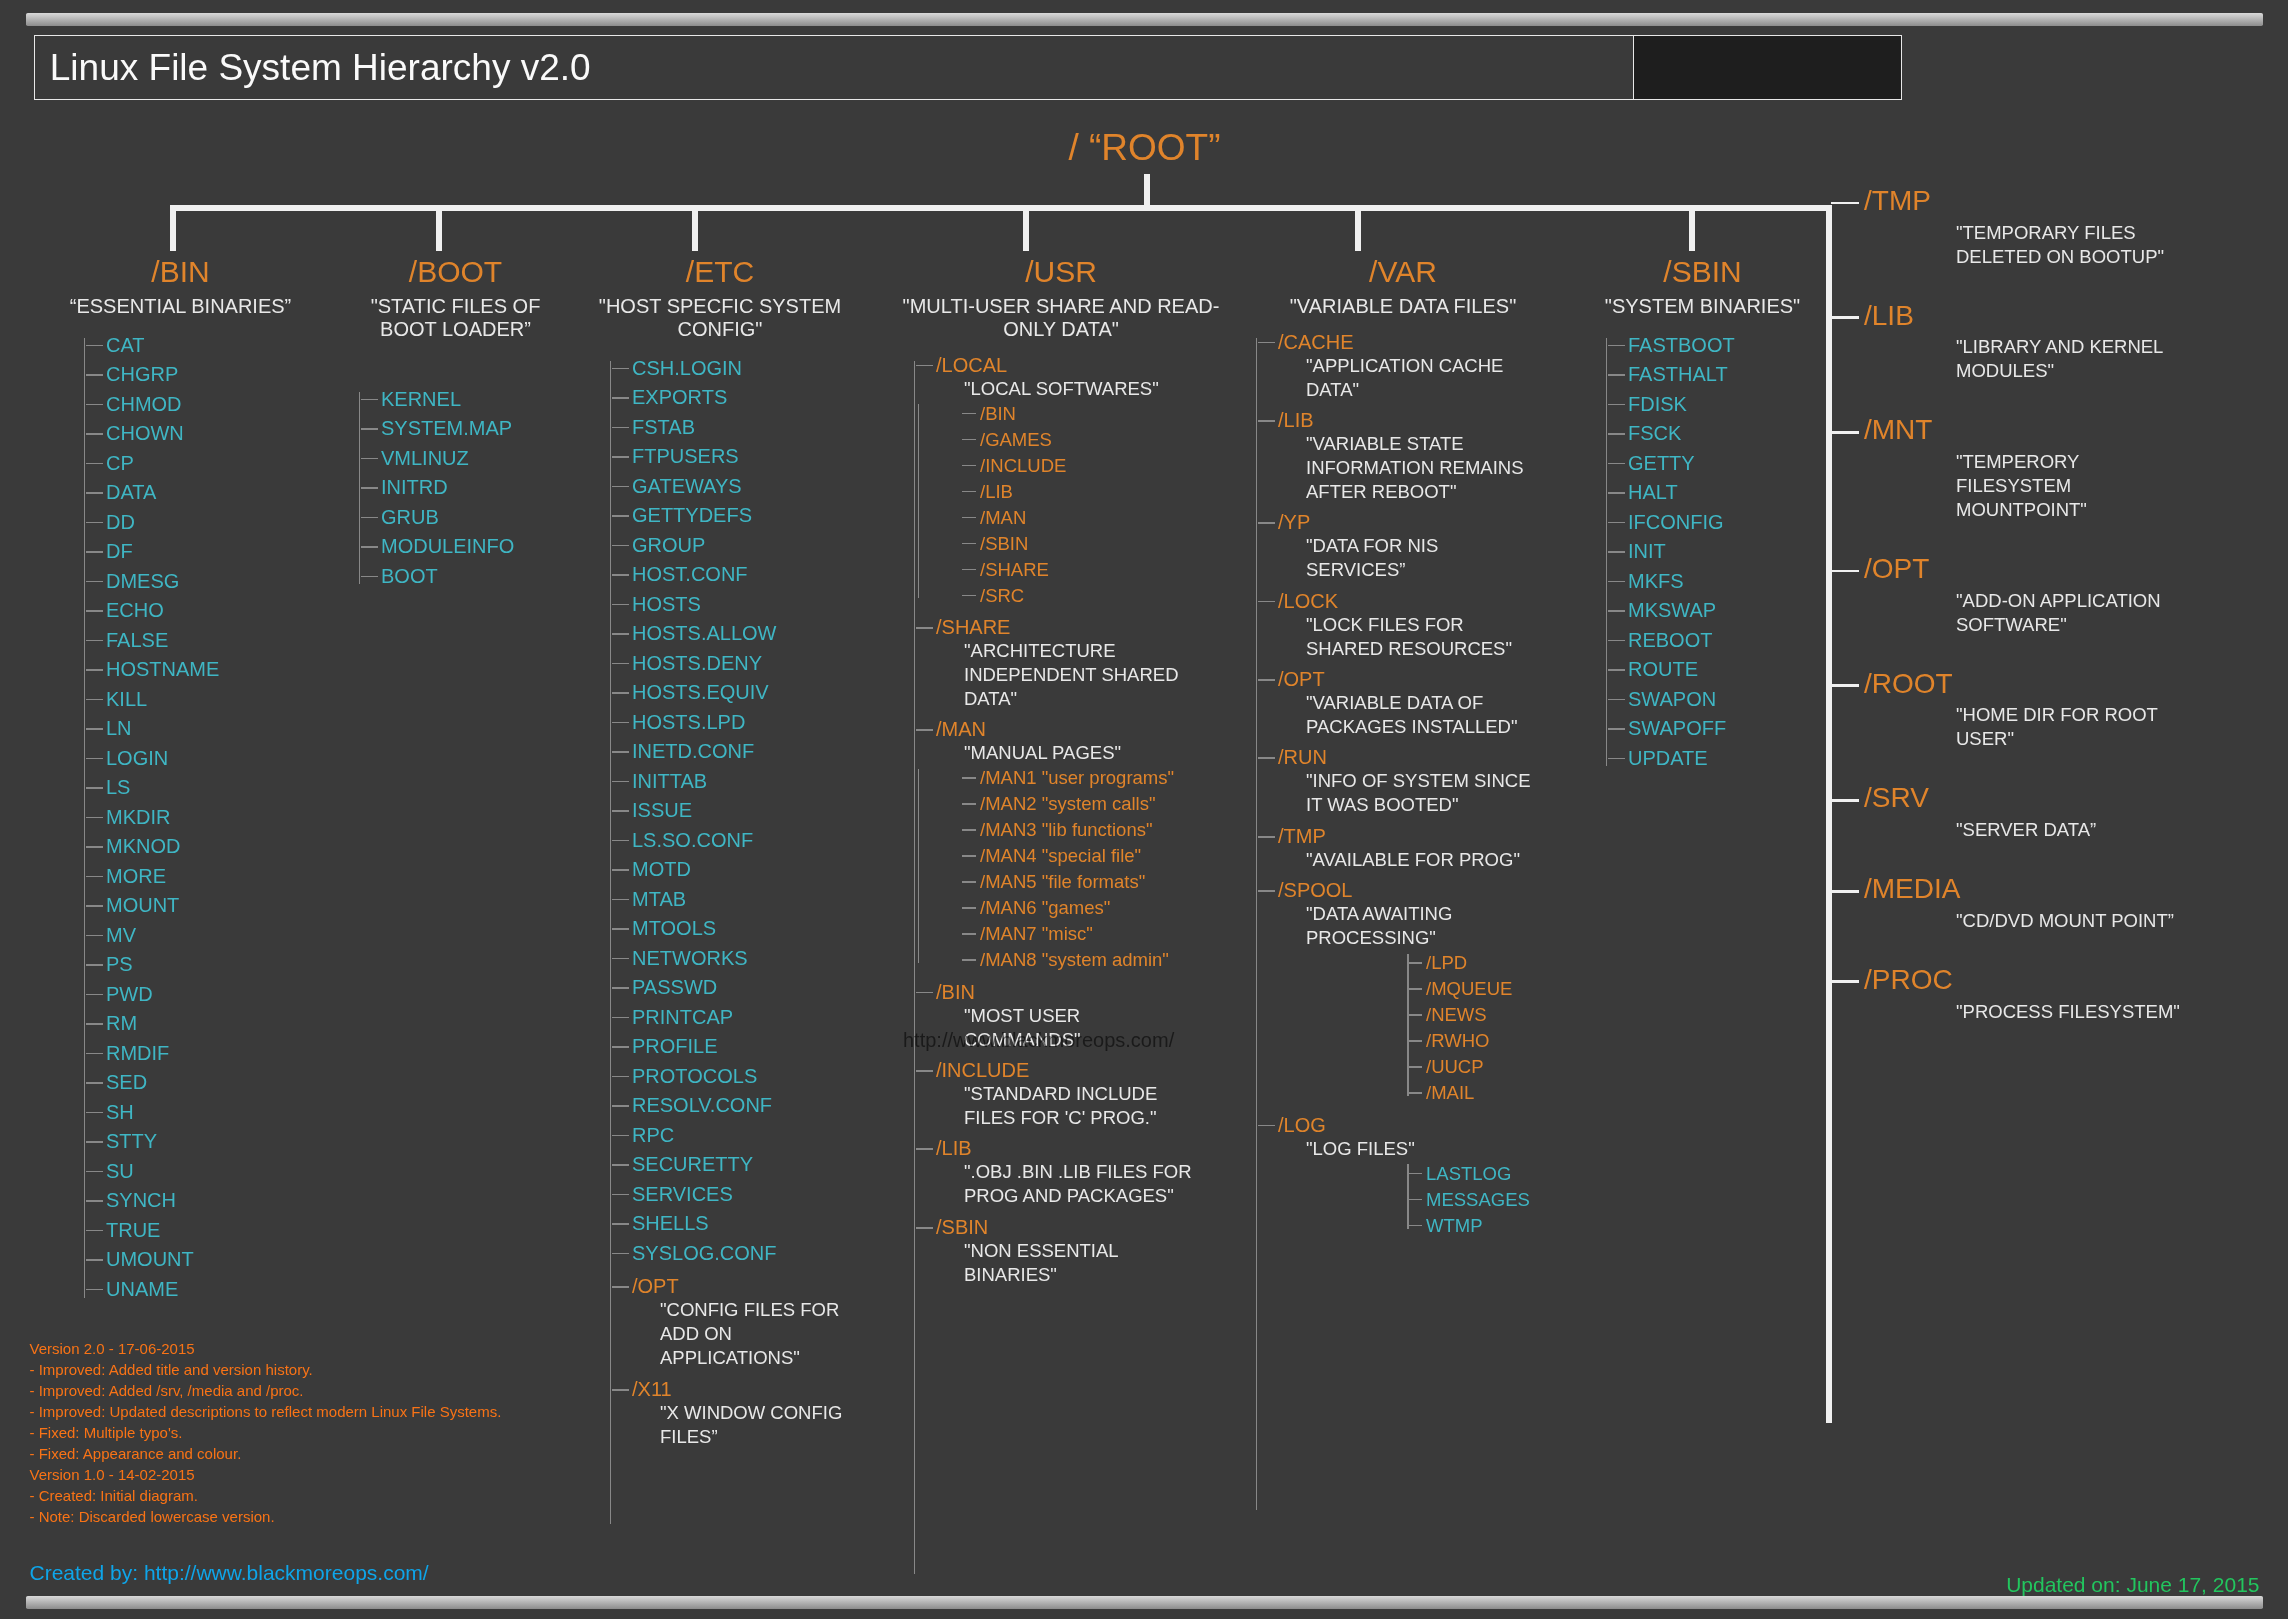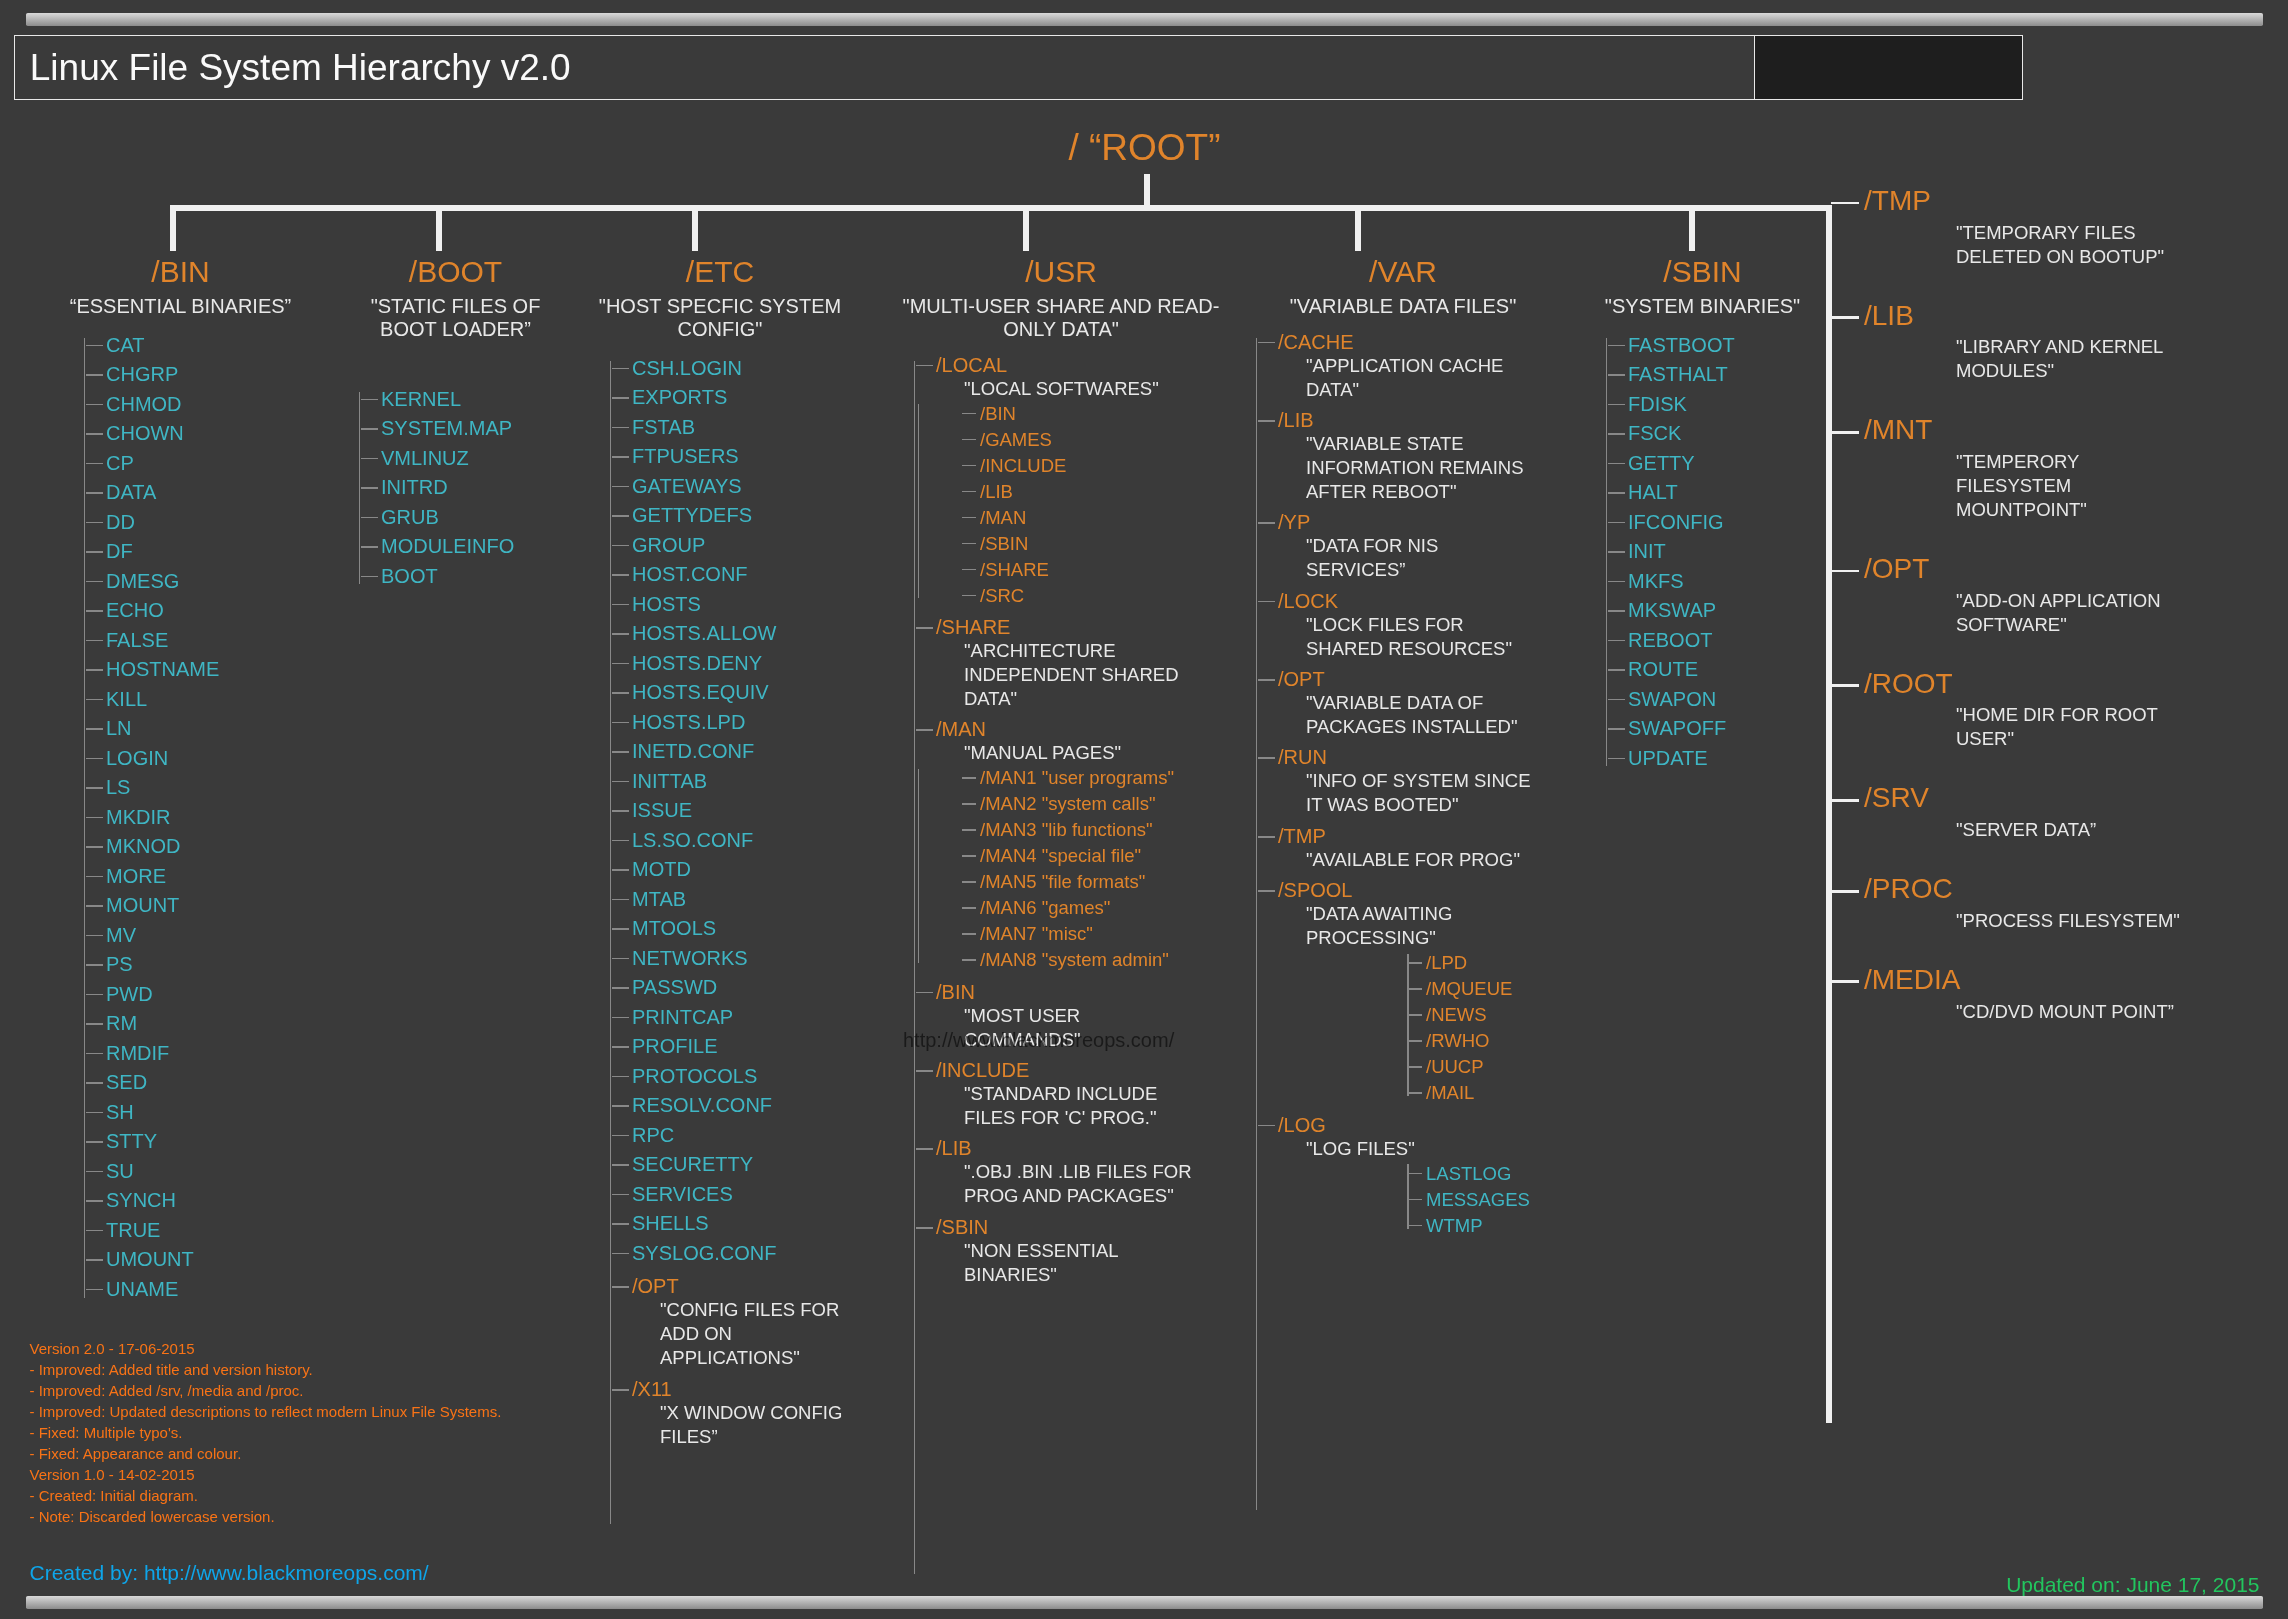--- a/index.html
+++ b/index.html
@@ -3,21 +3,21 @@
 <meta charset="utf-8">
 <style>
   * { box-sizing: border-box; margin: 0; padding: 0; }
   html, body { width: 2289px; height: 1620px; background:#3a3a3a; font-family: "Segoe UI", Arial, sans-serif; color:#e8e8e8; }
   .canvas { position:relative; width:2289px; height:1620px; background:#3a3a3a; }
   
   .topbar { position:absolute; left:26px; right:26px; top:13px; height:13px; background:linear-gradient(to bottom,#d9d9d9,#8c8c8c); border-radius:1.8px; }
   
   .botbar { position:absolute; left:26px; right:26px; bottom:11px; height:13px; background:linear-gradient(to bottom,#d9d9d9,#8c8c8c); border-radius:1.8px; }
   
-  .titlebox { position:absolute; left:14px; top:35px; width:2009px; height:65px; border:1.8px solid #e8e8e8; display:flex; align-items:center; }
+  .titlebox { position:absolute; left:34px; top:35px; width:1868px; height:65px; border:1.8px solid #e8e8e8; display:flex; align-items:center; }
   .titlebox .title { padding-left:14.8px; font-size:37px; font-weight:300; color:#fafafa; }
   .titlebox .rightbox { margin-left:auto; width:268px; height:100%; border-left:1.8px solid #e8e8e8; background:#1e1e1e; }
   
   .rootlabel { position:absolute; left:0; right:0; top:127px; text-align:center; font-size:37px; color:#e0842b; font-weight:400; }
   
   .hline { position:absolute; background:#f0f0f0; }
   .vline { position:absolute; background:#f0f0f0; }
   
   .cols { position:absolute; left:0; top:0; width:100%; height:100%; }
   .col { position:absolute; top:240px; }
@@ -305,26 +305,26 @@
       </div>
       <div class="siderow">
         <div class="sh">/ROOT</div>
         <div class="sd">"HOME DIR FOR ROOT USER"</div>
       </div>
       <div class="siderow">
         <div class="sh">/SRV</div>
         <div class="sd">"SERVER DATA”</div>
       </div>
       <div class="siderow">
+        <div class="sh">/MEDIA</div>
+        <div class="sd">"CD/DVD MOUNT POINT”</div>
+      </div>
+      <div class="siderow">
         <div class="sh">/PROC</div>
         <div class="sd">"PROCESS FILESYSTEM"</div>
-      </div>
-      <div class="siderow">
-        <div class="sh">/MEDIA</div>
-        <div class="sd">"CD/DVD MOUNT POINT”</div>
       </div>
     </div>
 
   <div class="wm">http://www.blackmoreops.com/</div>
 
   <div class="changelog" id="changelog">
       <div>Version 2.0 - 17-06-2015</div>
       <div>- Improved: Added title and version history.</div>
       <div>- Improved: Added /srv, /media and /proc.</div>
       <div>- Improved: Updated descriptions to reflect modern Linux File Systems.</div>

